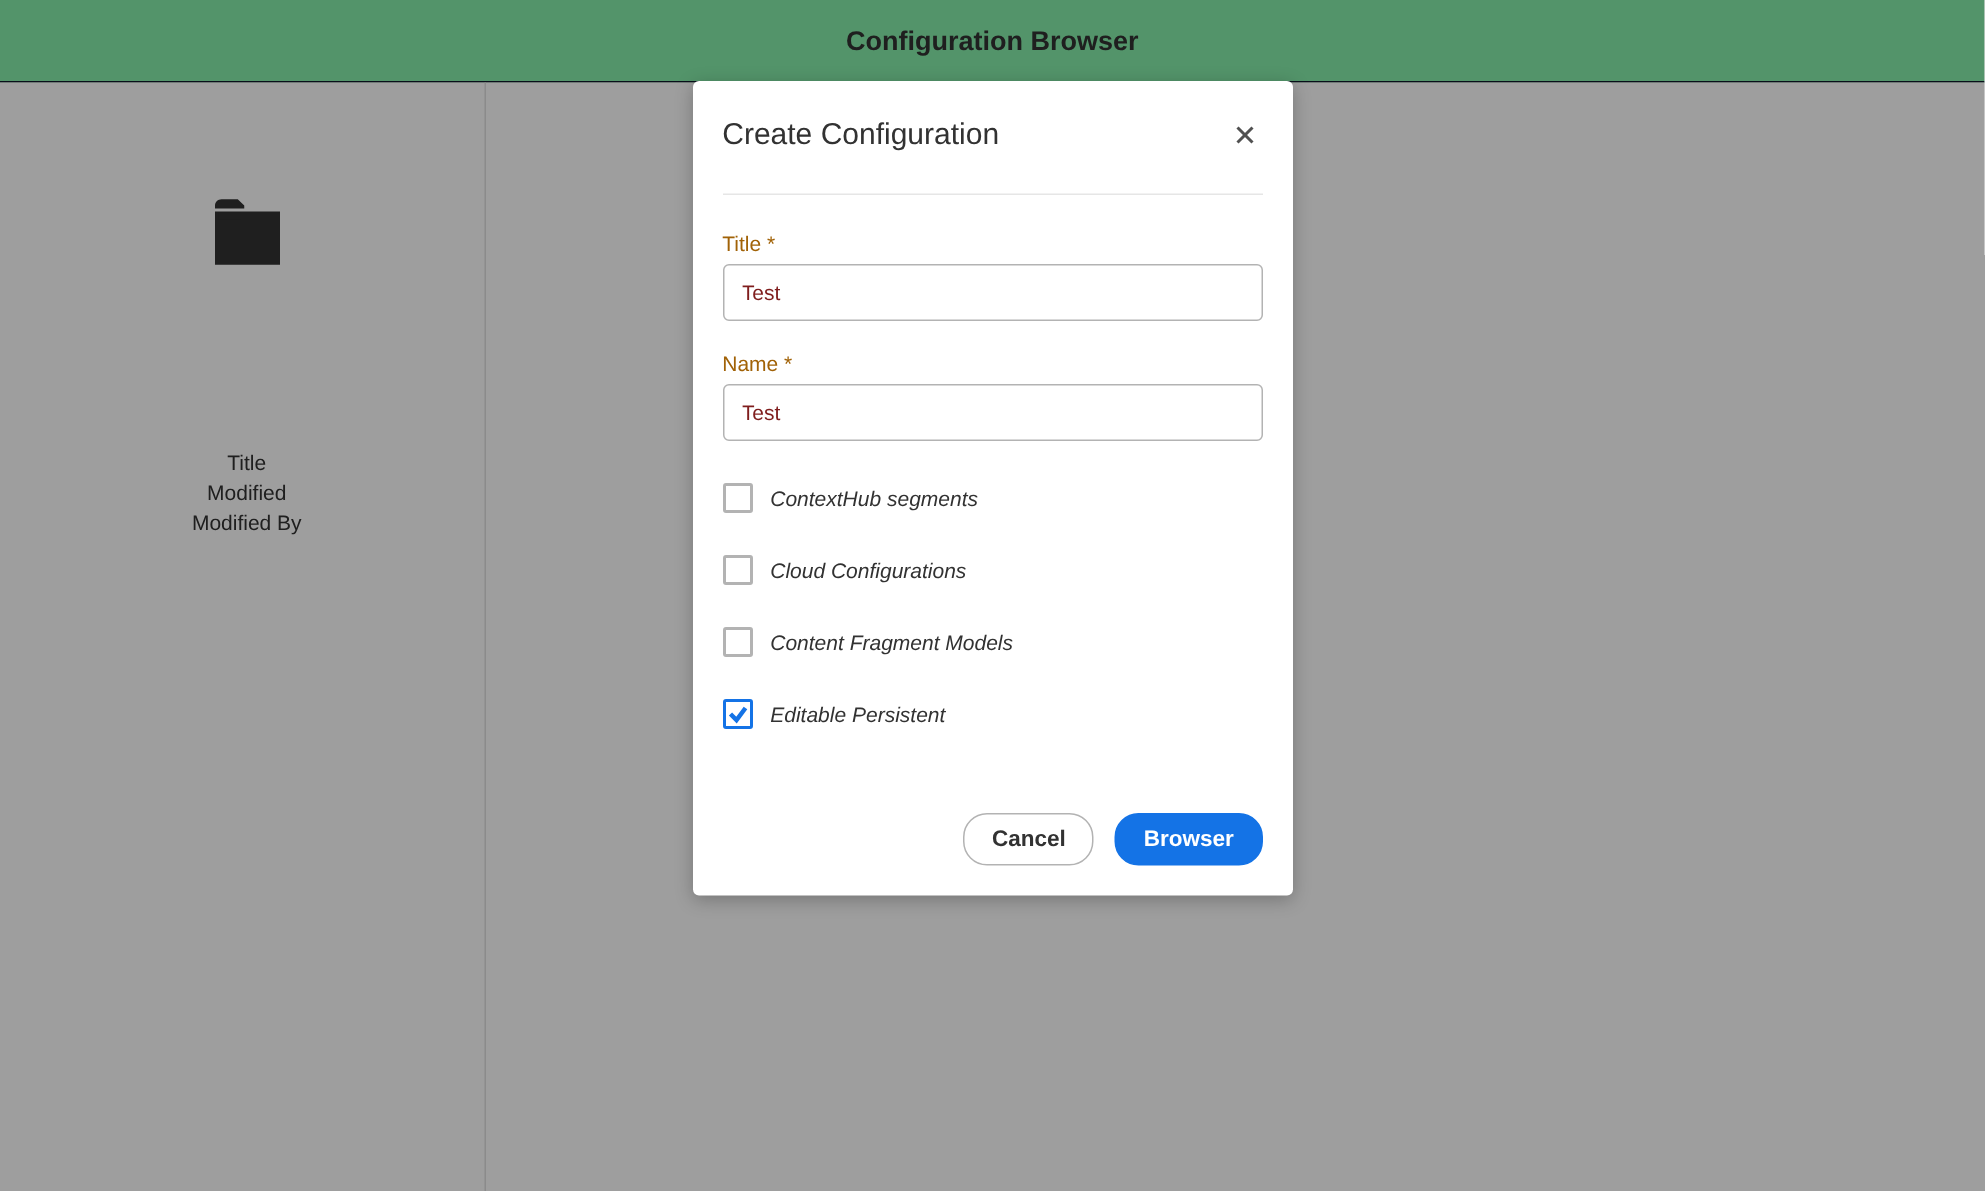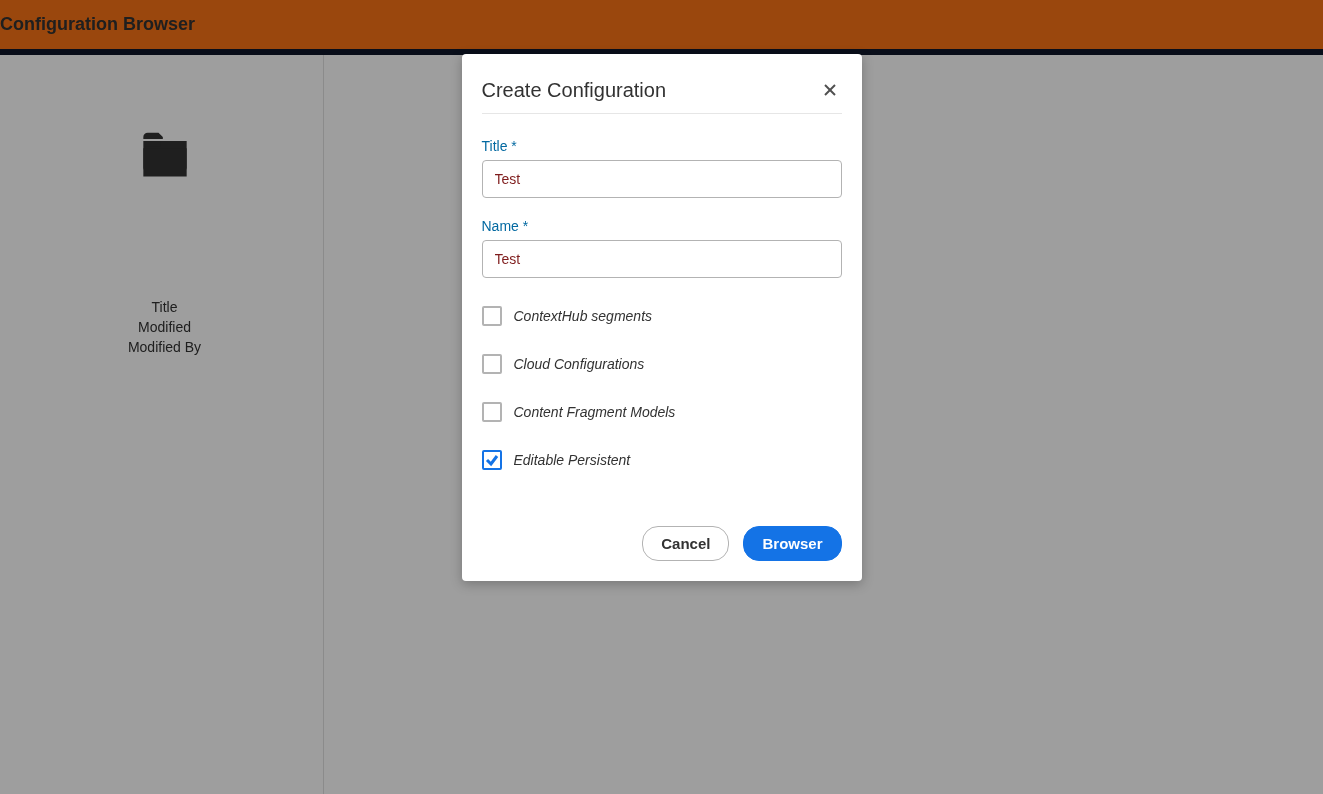--- a/index.html
+++ b/index.html
@@ -14,23 +14,23 @@
       height: 794px;
       overflow: hidden;
       position: relative;
     }
 
     
     .page-header {
       height: 55px;
       display: flex;
       align-items: center;
-      justify-content: flex-start;
-      background: #f97316;
-      border-bottom: 6px solid #0f172a;
+      justify-content: center;
+      background: #86efac;
+      border-bottom: 1px solid #0f172a;
     }
     .page-title {
       font-size: 18px;
       font-weight: 700;
       color: #323232;
     }
     .page-body {
       display: flex;
       height: calc(100% - 55px);
     }
@@ -80,21 +80,21 @@
     .dialog {
       width: 400px;
       background: #fff;
       border-radius: 4px;
       margin-top: 54px;
       box-shadow: 0 3px 12px rgba(0,0,0,0.25);
       display: flex;
       flex-direction: column;
     }
     .dialog-header {
-      padding: 24px 20px 12px 20px;
+      padding: 24px 20px 28px 20px;
       display: flex;
       align-items: center;
       justify-content: space-between;
       position: relative;
     }
     .dialog-header::after {
       content: "";
       position: absolute;
       left: 20px;
       right: 20px;
@@ -127,21 +127,21 @@
       stroke-width: 2;
     }
     .dialog-body {
       padding: 24px 20px 20px 20px;
     }
     .field {
       margin-bottom: 20px;
     }
     .field-label {
       font-size: 14px;
-      color: #0369a1;
+      color: #a16207;
       margin-bottom: 6px;
       display: block;
     }
     .text-input {
       width: 100%;
       border: 1px solid #b3b3b3;
       border-radius: 4px;
       padding: 10px 12px;
       font-size: 14px;
       color: #7f1d1d;

